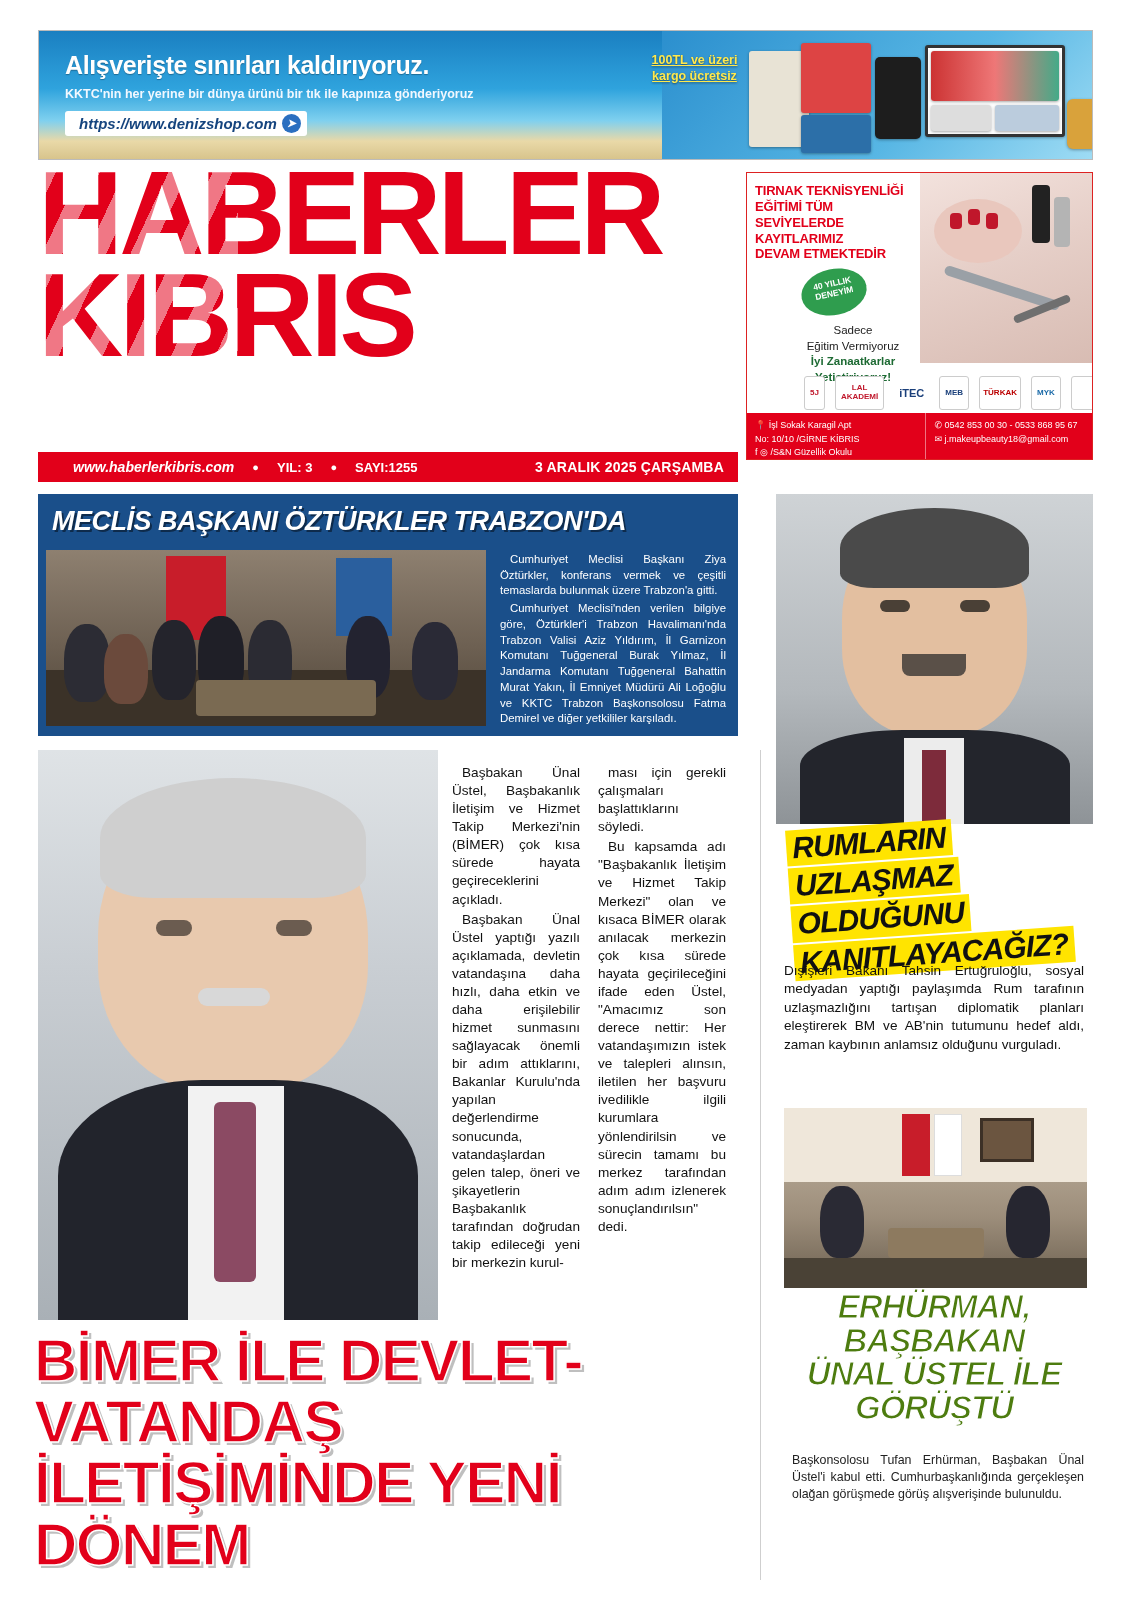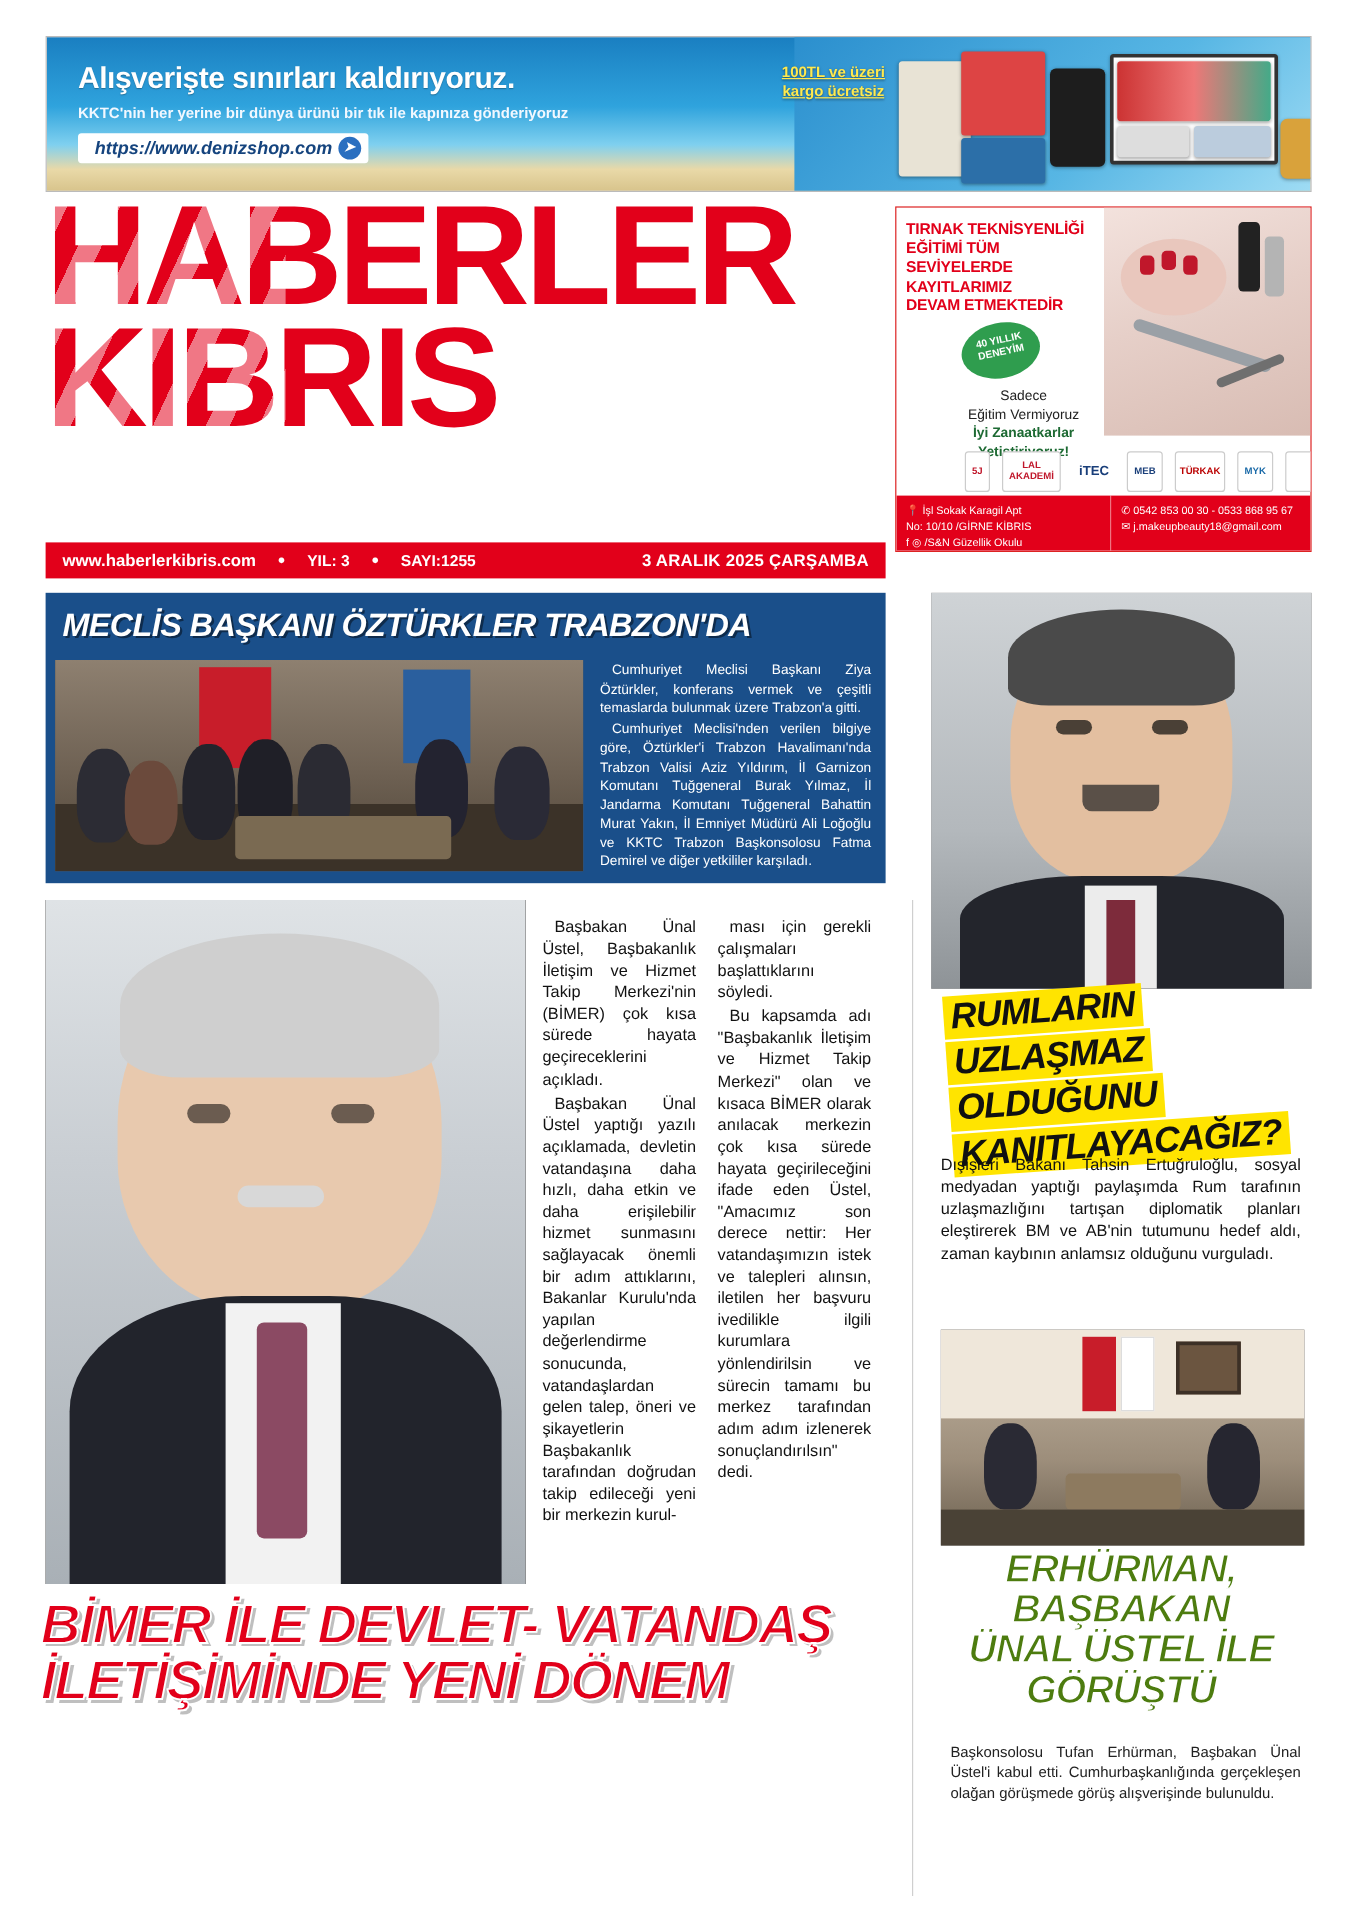--- a/index.html
+++ b/index.html
@@ -51,21 +51,21 @@
     background:
       linear-gradient(90deg, rgba(255,255,255,.0) 0 0),
       repeating-linear-gradient(115deg, rgba(255,255,255,.85) 0 18px, rgba(255,255,255,0) 18px 40px);
     mix-blend-mode:screen; opacity:.55;
   }
   .mh-bar {
     position:absolute; left:38px; top:452px; width:700px; height:30px;
     background:#e2001a; color:#fff; display:flex; align-items:center; gap:18px;
     padding:0 14px; font-size:13px; font-weight:bold;
   }
-  .mh-bar .site { font-size:14px; }
+  .mh-bar .site { font-style:italic; font-size:14px;margin-left:21px; }
   .mh-bar .dot { font-size:11px; }
   .mh-bar .date { margin-left:auto; font-size:14px; letter-spacing:.2px; }
 
   
   .nailad {
     position:absolute; left:746px; top:172px; width:347px; height:288px;
     background:#fff; border:1px solid #d22; overflow:hidden;
   }
   .nailad-top { position:absolute; left:8px; top:10px; width:165px; }
   .nailad-top .l {
@@ -100,21 +100,21 @@
     text-shadow:2px 2px 0 rgba(0,0,0,.45);
   }
   .lead-photo { position:absolute; left:8px; top:56px; width:440px; height:176px; background:#6c6154; overflow:hidden; }
   .lead-text { position:absolute; left:462px; top:58px; width:226px; font-size:11.4px; line-height:1.38; text-align:justify; }
   .lead-text p { margin:0 0 2px 0; text-indent:10px; }
 
   
   .mainphoto { position:absolute; left:38px; top:750px; width:400px; height:570px; background:#2b2b2b; overflow:hidden; }
   .big-head {
     position:absolute; left:34px; top:1330px; width:660px;
-    color:#e2001a; font-weight:bold; font-style:italic; font-size:46px; line-height:1.02;
+    color:#e2001a; font-weight:bold; font-size:60px; line-height:1.02;
     letter-spacing:-1.5px;
     -webkit-text-stroke:1.5px #ffffff;
     text-shadow:3px 3px 0 rgba(0,0,0,.25);
   }
   .col-a { position:absolute; left:452px; top:764px; width:128px; font-size:13.6px; line-height:1.33; color:#111; text-align:justify; }
   .col-b { position:absolute; left:598px; top:764px; width:128px; font-size:13.6px; line-height:1.33; color:#111; text-align:justify; }
   .col-a p, .col-b p { margin:0 0 2px 0; text-indent:10px; }
 
   
   .divider-v { position:absolute; left:760px; top:750px; width:1px; height:830px; background:#cfcfcf; }

